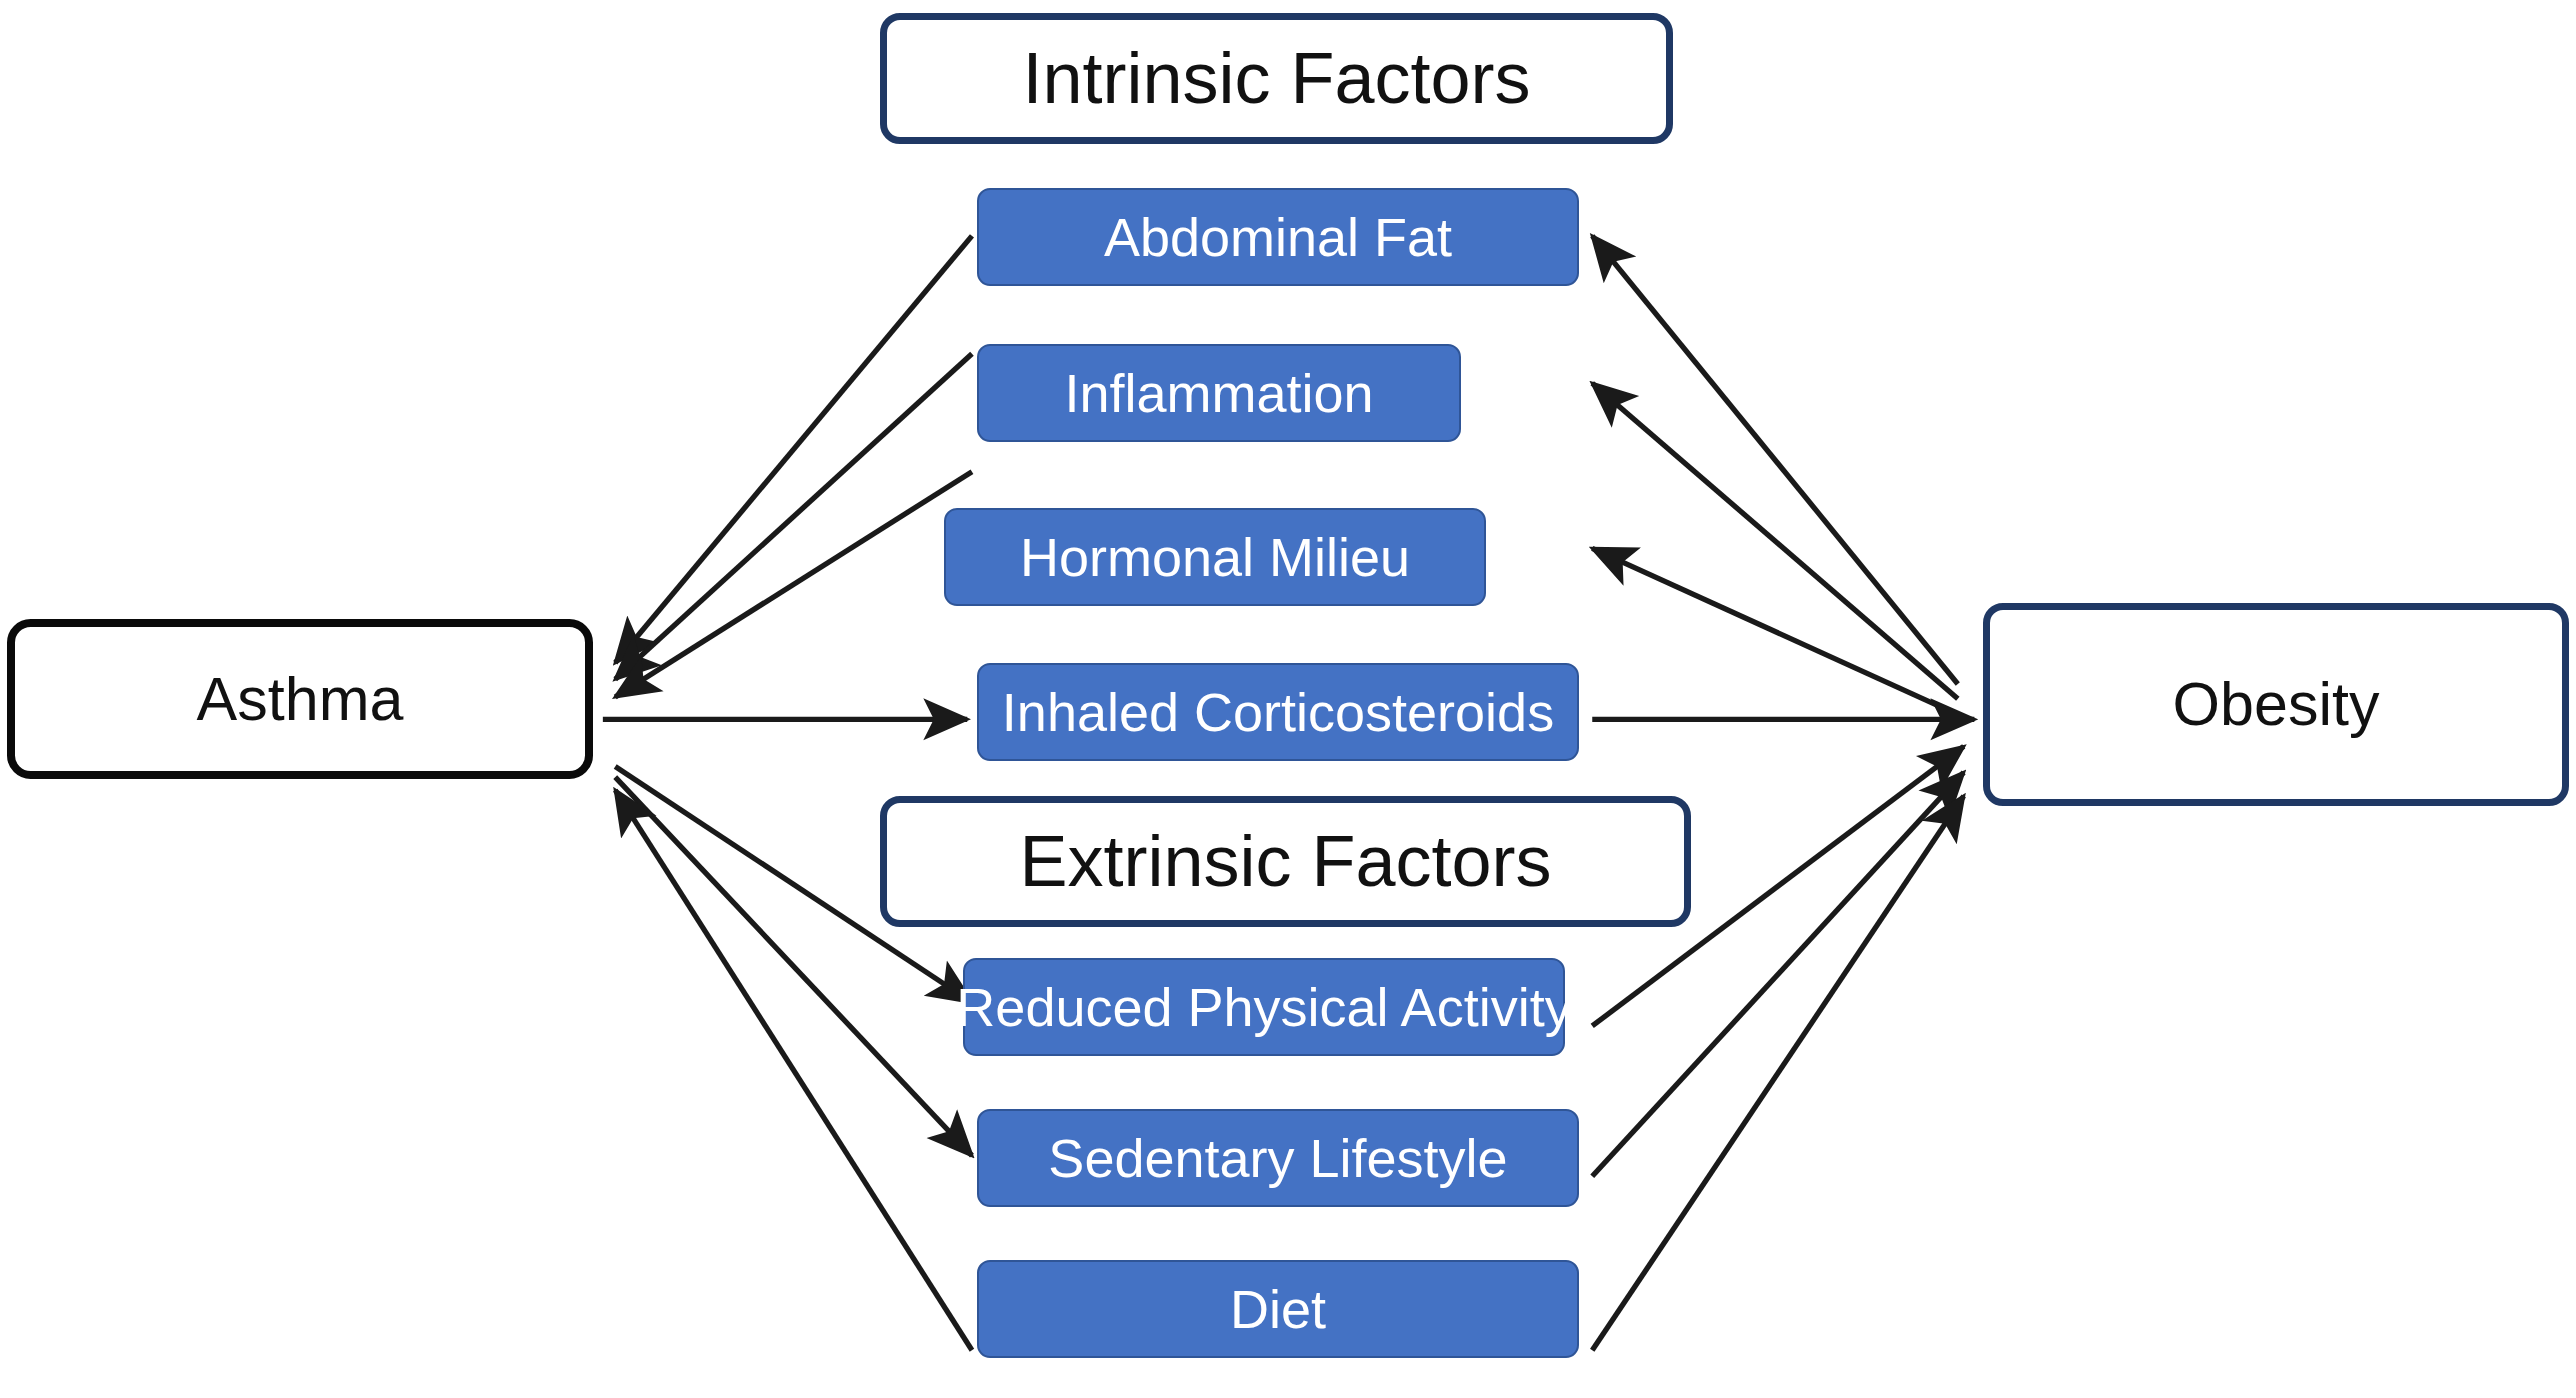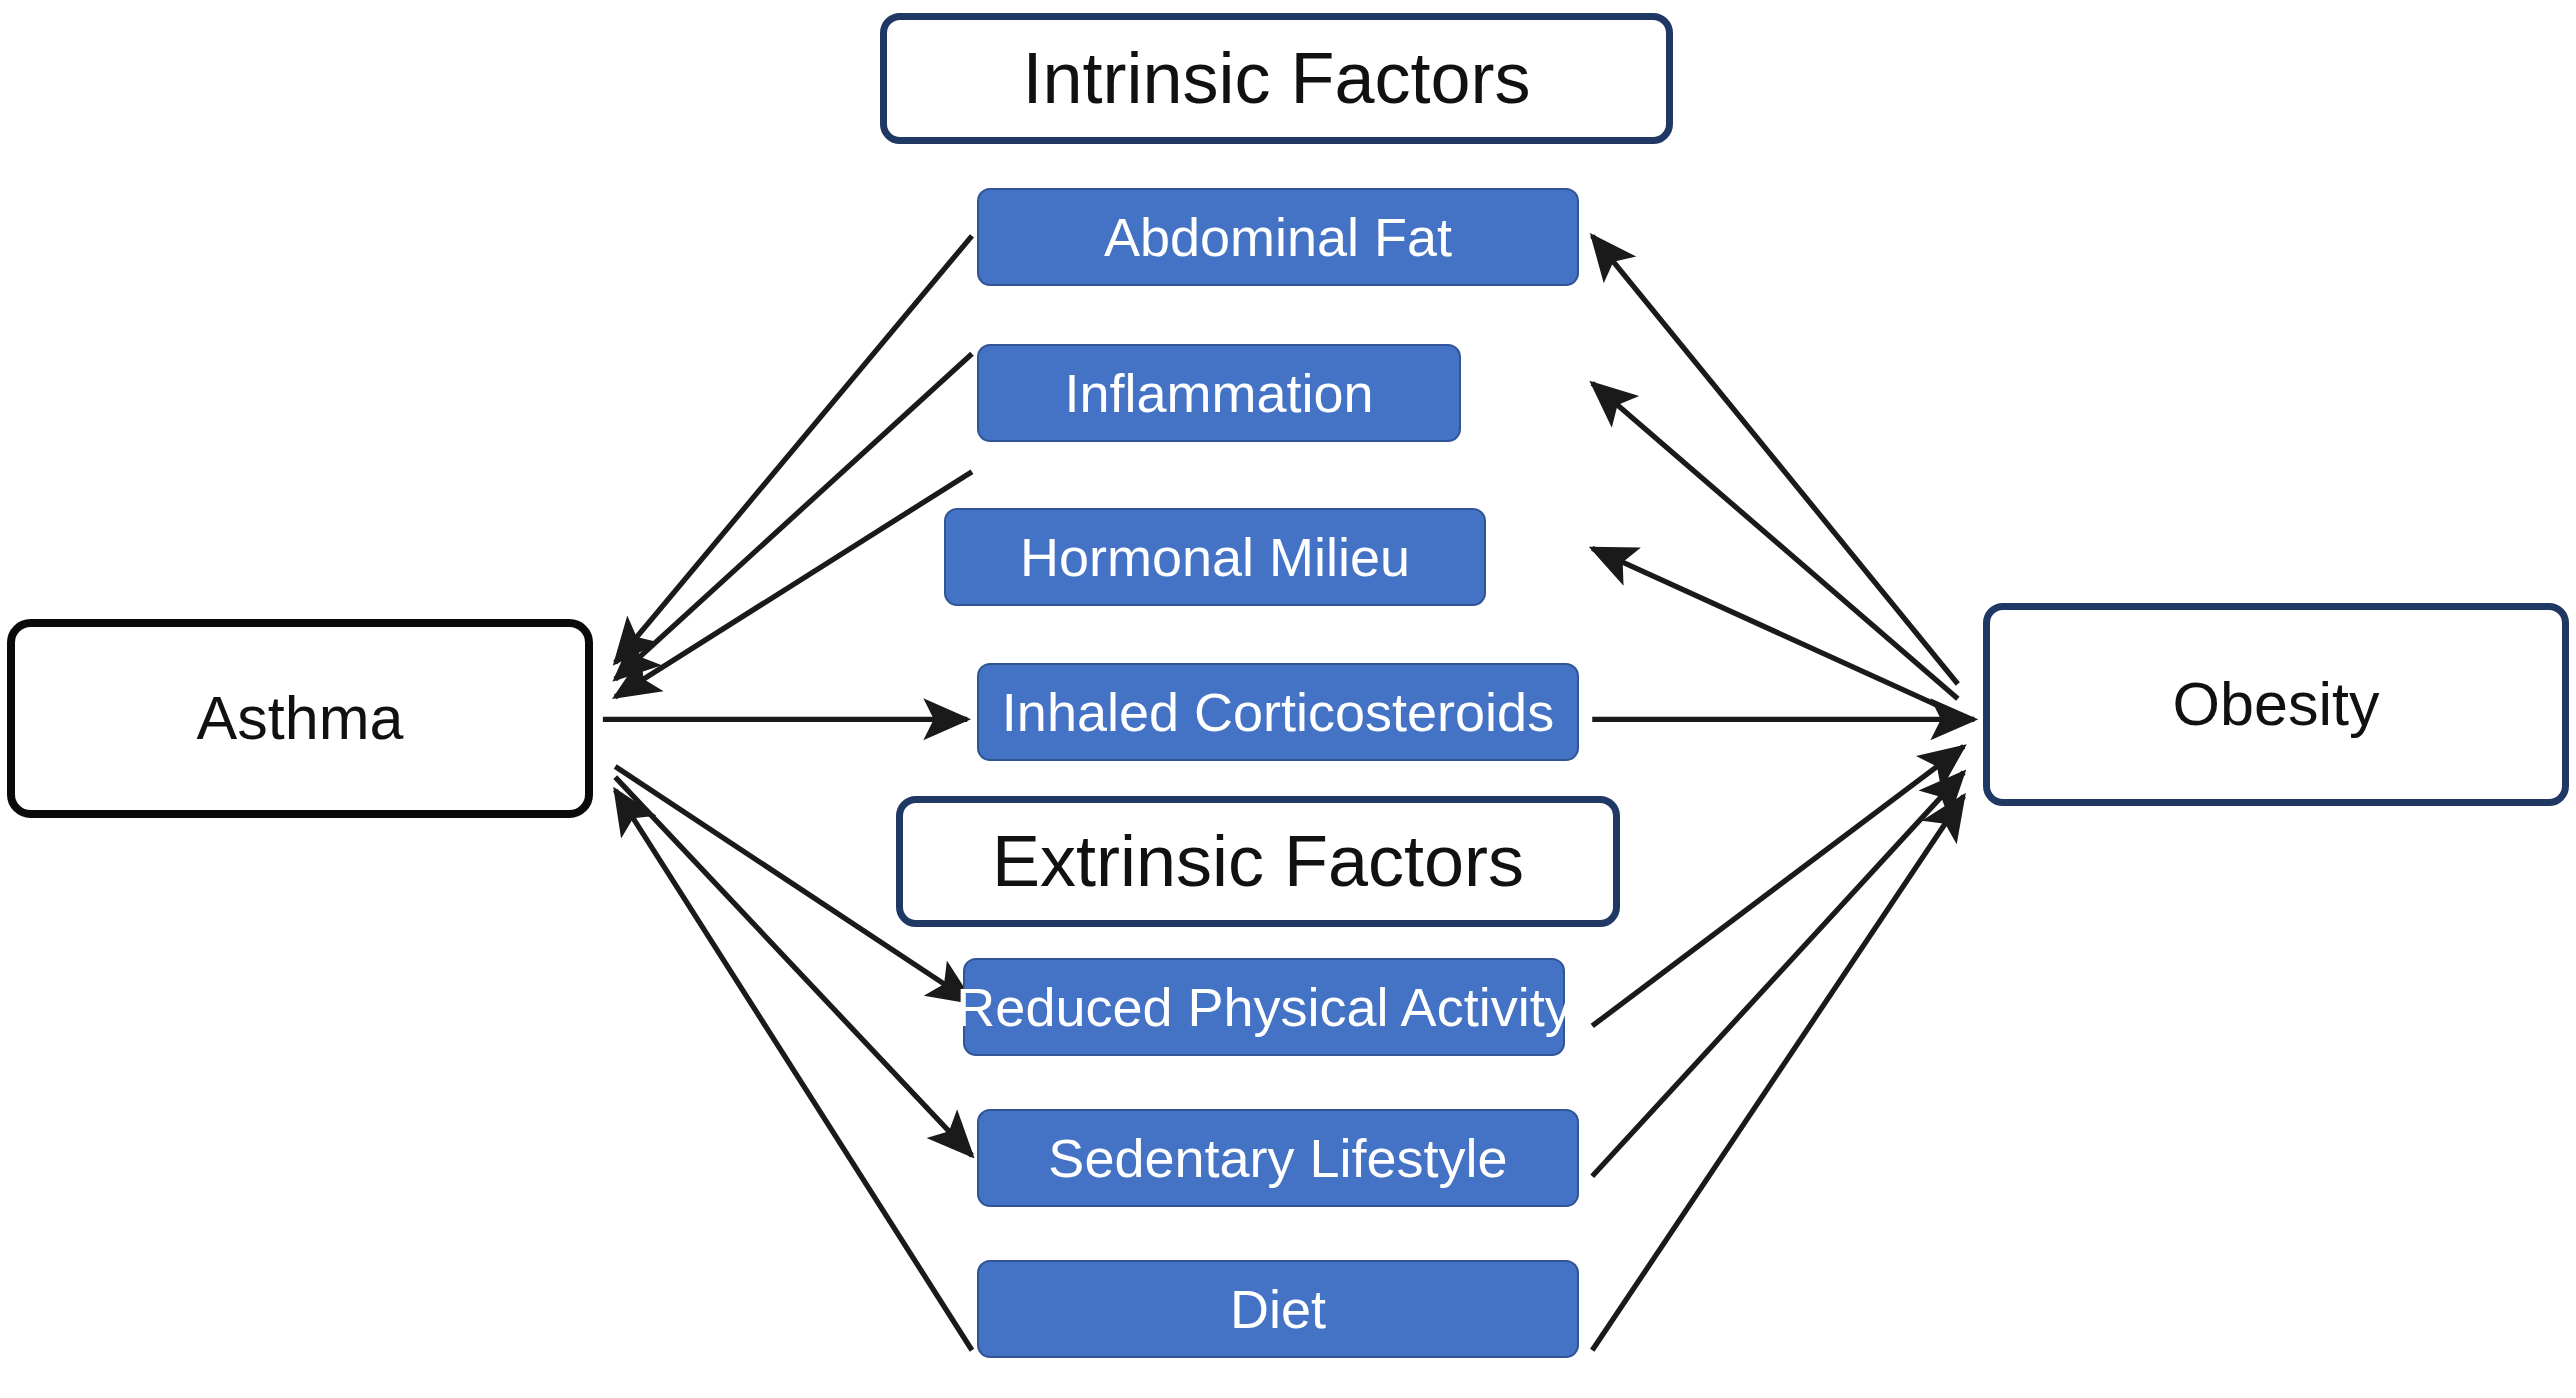--- a/index.html
+++ b/index.html
@@ -95,37 +95,37 @@
   </div>
 
   <div class="node node-blue" style="left:944px;top:508px;width:542px;height:98px;text-align:center;">
     <span class="lbl f-blue">Hormonal Milieu</span>
   </div>
 
   <div class="node node-blue" style="left:977px;top:663px;width:602px;height:98px;">
     <span class="lbl f-blue">Inhaled Corticosteroids</span>
   </div>
 
-  <div class="node node-outline" style="left:880px;top:796px;width:724px;height:131px;margin-left:16px;">
+  <div class="node node-outline" style="left:880px;top:796px;width:811px;height:131px;">
     <span class="lbl f-head">Extrinsic Factors</span>
   </div>
 
   <div class="node node-blue" style="left:963px;top:958px;width:602px;height:98px;">
     <span class="lbl f-blue">Reduced Physical Activity</span>
   </div>
 
   <div class="node node-blue" style="left:977px;top:1109px;width:602px;height:98px;">
     <span class="lbl f-blue">Sedentary Lifestyle</span>
   </div>
 
   <div class="node node-blue" style="left:977px;top:1260px;width:602px;height:98px;">
     <span class="lbl f-blue">Diet</span>
   </div>
 
-  <div class="node node-outline black" style="left:7px;top:619px;width:586px;height:199px;">
+  <div class="node node-outline black" style="left:7px;top:619px;width:586px;height:160px;">
     <span class="lbl f-term">Asthma</span>
   </div>
 
   <div class="node node-outline" style="left:1983px;top:603px;width:586px;height:203px;">
     <span class="lbl f-term">Obesity</span>
   </div>
 
 </div>
 
 

